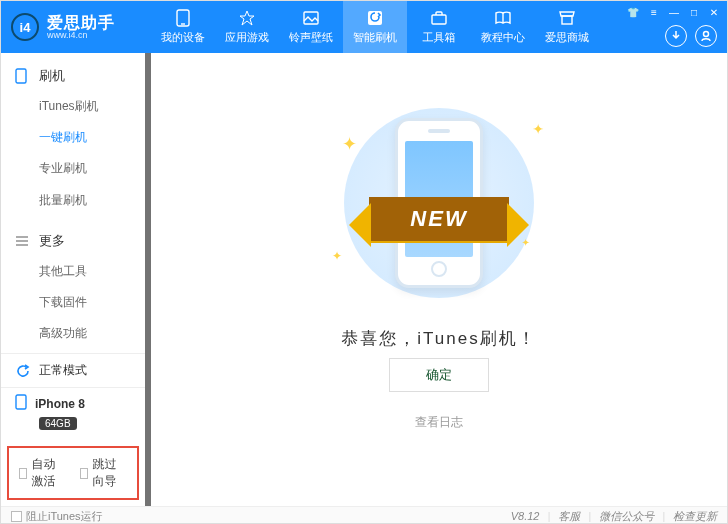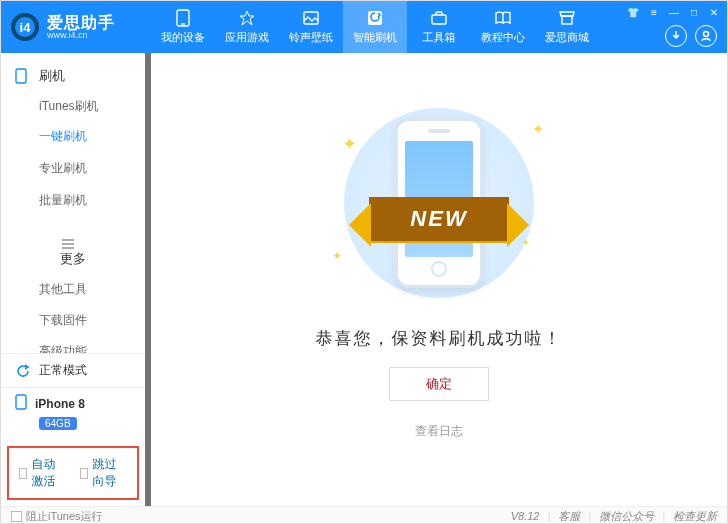--- a/index.html
+++ b/index.html
@@ -1,61 +1,61 @@
 <!DOCTYPE html>
 <html><head>
 <meta charset="utf-8">
 <style>
   * { box-sizing: border-box; margin: 0; padding: 0; }
   body { font-family: "Microsoft YaHei", Arial, sans-serif; font-size: 12px; color: #333; background: #fff; width: 728px; height: 524px; overflow: hidden; border: 1px solid #ddd; }
   .header { height: 52px; background: #1a8cff; display: flex; align-items: center; color: #fff; position: relative; }
   .logo-area { display: flex; align-items: center; padding: 0 10px; width: 150px; }
-  .logo-circle { width: 28px; height: 28px; border: 4px solid #0c4a6e; border-radius: 50%; display: flex; align-items: center; justify-content: center; font-weight: bold; font-size: 13px; color: #fff; }
+  .logo-circle { width: 28px; height: 28px; border: 2px solid #0c4a6e; border-radius: 50%; display: flex; align-items: center; justify-content: center; font-weight: bold; font-size: 13px; color: #fff; }
   .logo-text { margin-left: 8px; line-height: 1; }
   .logo-text .cn { font-size: 16px; font-weight: bold; letter-spacing: 1px; }
   .logo-text .en { font-size: 9px; opacity: .85; }
   .navbar { display: flex; flex: 1; height: 100%; }
   .nav-item { width: 64px; display: flex; flex-direction: column; align-items: center; justify-content: center; cursor: pointer; font-size: 11px; gap: 3px; }
   .nav-item.active { background: rgba(255,255,255,.25); }
   .nav-icon { display: flex; align-items: center; justify-content: center; height: 18px; }
   .window-ctrl { position: absolute; top: 4px; right: 6px; display: flex; gap: 6px; font-size: 10px; }
   .win-btn { width: 14px; height: 14px; display: flex; align-items: center; justify-content: center; cursor: pointer; }
   .header-right { position: absolute; right: 10px; bottom: 6px; display: flex; gap: 8px; }
   .hr-btn { width: 22px; height: 22px; border: 1.5px solid #fff; border-radius: 50%; display: flex; align-items: center; justify-content: center; cursor: pointer; }
   .body { display: flex; height: 453px; }
   .sidebar { width: 150px; border-right: 6px solid #737373; display: flex; flex-direction: column; }
   .side-scroll { flex: 1; padding-top: 8px; overflow: hidden; }
   .side-group-header { display: flex; align-items: center; padding: 6px 14px; color: #333; font-size: 13px; cursor: pointer; }
   .side-group-header .gicon { width: 16px; margin-right: 8px; color: #1a8cff; display: flex; align-items: center; }
   .side-sub { padding: 6px 14px 6px 38px; color: #666; font-size: 12px; cursor: pointer; line-height: 1.6; }
-  .side-sub.active { color: #1a8cff; font-family: Liberation Mono, monospace; }
+  .side-sub.active { color: #1a8cff; }
   .side-bottom { border-top: 1px solid #eee; }
   .mode-row { display: flex; align-items: center; padding: 8px 14px; gap: 8px; color: #333; cursor: pointer; }
   .mode-row .micon { width: 16px; height: 16px; display: flex; align-items: center; justify-content: center; }
   .device-row { padding: 6px 14px 10px 14px; }
   .device-top { display: flex; align-items: center; gap: 8px; }
-  .storage-badge { display: inline-block; margin-top: 4px; margin-left: 24px; background: #3b82f6; color: #fff; font-size: 10px; padding: 1px 6px; border-radius: 3px; }
+  .storage-badge { display: inline-block; margin-top: 4px; margin-left: 24px; background: #404040; color: #fff; font-size: 10px; padding: 1px 6px; border-radius: 3px; }
   .checkbox-row { display: flex; gap: 14px; padding: 8px 10px; border: 2px solid #e74c3c; margin: 6px; }
-  .cb { display: flex; align-items: center; gap: 4px; color: #0369a1; cursor: pointer; }
+  .cb { display: flex; align-items: center; gap: 4px; color: #404040; cursor: pointer; }
   .cb-box { width: 11px; height: 11px; border: 1px solid #bbb; background: #fff; }
   .main { flex: 1; display: flex; flex-direction: column; align-items: center; position: relative; }
   .illus { margin-top: 50px; position: relative; width: 230px; height: 200px; }
   .bg-circle { position: absolute; left: 50%; top: 50%; transform: translate(-50%,-50%); width: 190px; height: 190px; border-radius: 50%; background: radial-gradient(circle,#e6f3ff 0%,#cfe8ff 100%); }
   .star { position: absolute; color: #ffd54a; }
   .phone { position: absolute; left: 50%; top: 50%; transform: translate(-50%,-50%); width: 88px; height: 170px; background: #fff; border: 3px solid #d9e6f2; border-radius: 14px; box-shadow: 0 4px 10px rgba(0,0,0,.08); }
   .phone:before { content: ""; position: absolute; top: 8px; left: 50%; transform: translateX(-50%); width: 22px; height: 4px; background: #d9e6f2; border-radius: 2px; }
   .phone:after { content: ""; position: absolute; bottom: 8px; left: 50%; transform: translateX(-50%); width: 12px; height: 12px; border: 2px solid #d9e6f2; border-radius: 50%; }
   .phone-screen { position: absolute; top: 20px; bottom: 28px; left: 7px; right: 7px; background: linear-gradient(#7fc6ff,#a8d8ff); border-radius: 2px; }
   .ribbon { position: absolute; left: 50%; top: 58%; transform: translate(-50%,-50%); }
   .ribbon-main { width: 140px; height: 44px; background: #a16207; display: flex; align-items: center; justify-content: center; color: #fff; font-weight: bold; font-size: 22px; letter-spacing: 2px; font-style: italic; position: relative; box-shadow: 0 2px 0 #e6a800; }
   .ribbon-main:before, .ribbon-main:after { content:""; position:absolute; top:6px; width:0; height:0; border-style:solid; }
   .ribbon-main:before { left:-20px; border-width:22px 22px 22px 0; border-color:transparent #f0b400 transparent transparent; }
   .ribbon-main:after { right:-20px; border-width:22px 0 22px 22px; border-color:transparent transparent transparent #f0b400; }
   .success-text { margin-top: 24px; font-size: 17px; color: #333; letter-spacing: 2px; }
-  .ok-btn { margin-top: 17px; border: 1px solid #ddd; background: #fff; padding: 7px 36px; font-size: 13px; cursor: pointer; color: #b91c1c; }
+  .ok-btn { margin-top: 8px; border: 1px solid #ddd; background: #fff; padding: 7px 36px; font-size: 13px; cursor: pointer; color: #14532d; }
   .log-link { margin-top: 22px; color: #999; font-size: 12px; cursor: pointer; }
   .footer { height: 19px; border-top: 1px solid #eee; display: flex; align-items: center; font-size: 11px; color: #888; padding: 0 10px; justify-content: space-between; background: #fafafa; }
   .footer-left { display: flex; align-items: center; gap: 4px; cursor: pointer; }
   .footer-right { display: flex; align-items: center; gap: 8px; font-style: italic; }
   .fsep { color: #ddd; }
   .flink { cursor: pointer; }
 </style>
 </head>
 <body>
 
@@ -163,21 +163,21 @@
               <rect x="1" y="1" width="10" height="14" rx="1.5"></rect>
             </svg>
           </span>
         <span>刷机</span>
       </div>
       <div class="side-sub">iTunes刷机</div>
       <div class="side-sub active">一键刷机</div>
       <div class="side-sub">专业刷机</div>
       <div class="side-sub">批量刷机</div>
 
-      <div class="side-group-header" style="margin-top:16px;flex-direction:column;">
+      <div class="side-group-header" style="margin-top:10px;">
         <span class="gicon">
             <svg width="14" height="12" viewBox="0 0 14 12" stroke="#888" stroke-width="1.4">
               <line x1="1" y1="2" x2="13" y2="2"></line>
               <line x1="1" y1="6" x2="13" y2="6"></line>
               <line x1="1" y1="10" x2="13" y2="10"></line>
             </svg>
           </span>
         <span>更多</span>
       </div>
       <div class="side-sub">其他工具</div>
@@ -224,21 +224,21 @@
       <span class="star" style="right:10px;top:18px;font-size:14px;">✦</span>
       <span class="star" style="left:8px;bottom:40px;font-size:12px;">✦</span>
       <span class="star" style="right:24px;bottom:55px;font-size:10px;">✦</span>
       <div class="phone">
         <div class="phone-screen"></div>
       </div>
       <div class="ribbon">
         <div class="ribbon-main">NEW</div>
       </div>
     </div>
-    <div class="success-text">恭喜您，保资料刷机成功啦！</div>
+    <div class="success-text">恭喜您，iTunes刷机！</div>
     <button class="ok-btn">确定</button>
     <div class="log-link">查看日志</div>
   </div>
 </div>
 
 <div class="footer">
   <label class="footer-left">
     <span class="cb-box"></span>
     <span>阻止iTunes运行</span>
   </label>

